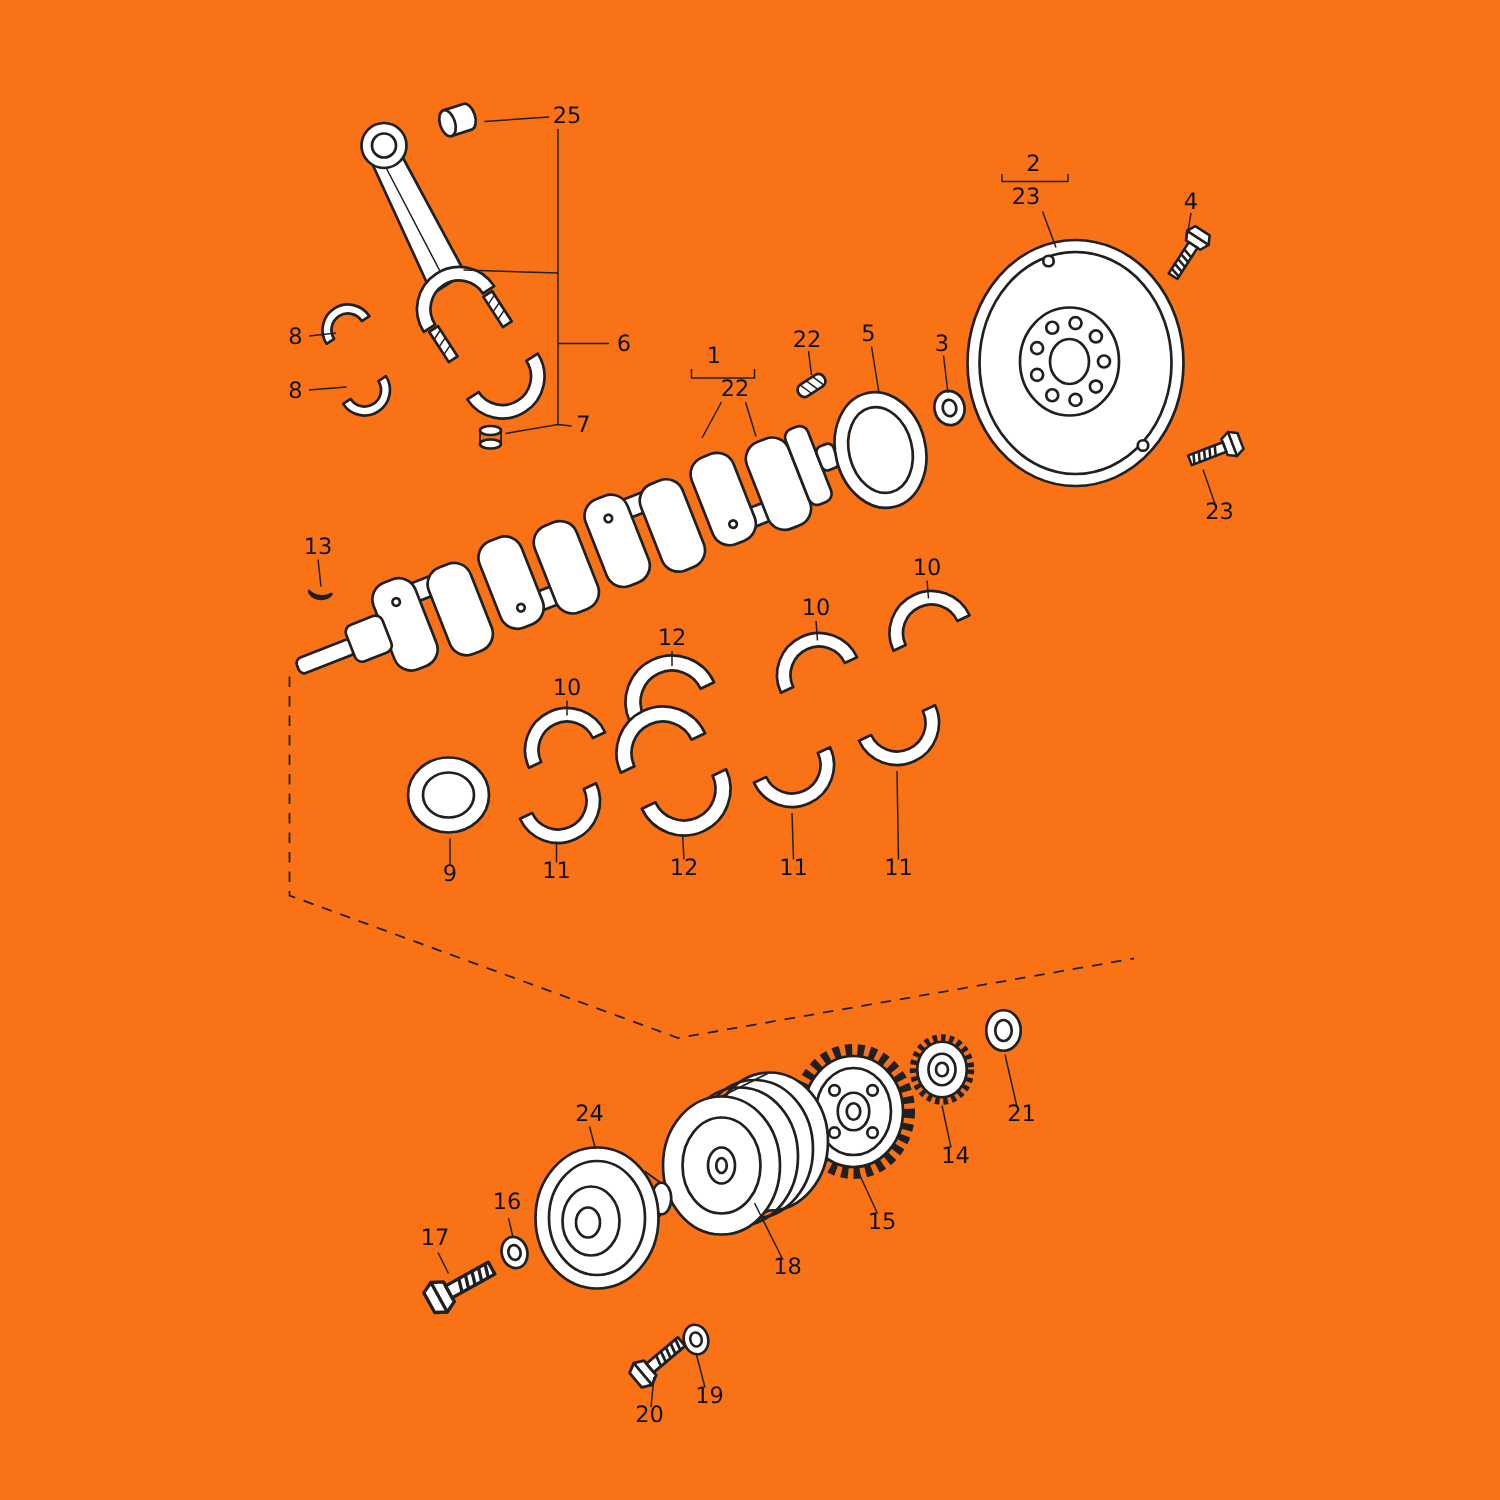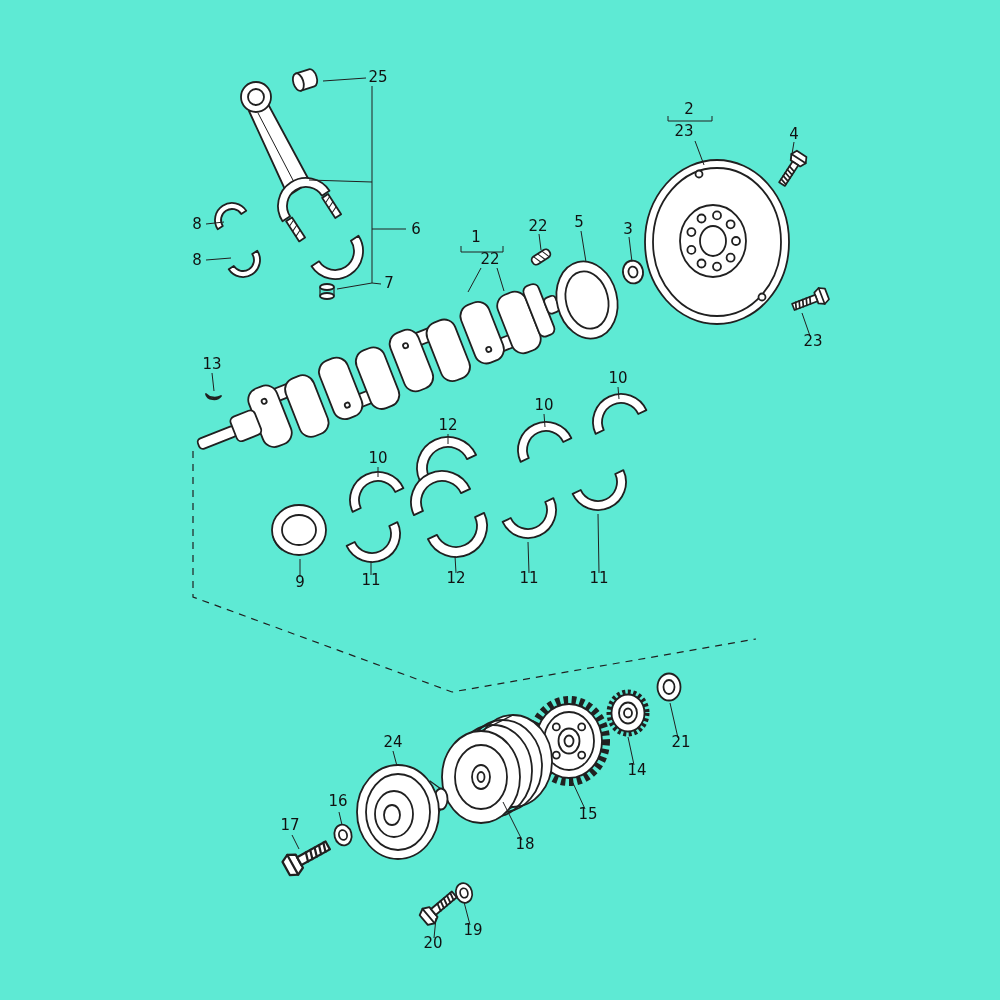--- a/index.html
+++ b/index.html
@@ -1,16 +1,16 @@
 <!DOCTYPE html>
 <html><head>
 <meta charset="utf-8">
 <style>
   html,body{margin:0;padding:0;background:#ffffff;}
-  #stage{width:1000px;height:1000px;background:#5eead4;position:relative;font-family:"DejaVu Sans",sans-serif;}
+  #stage{width:1000px;height:1000px;background:#f97316;position:relative;font-family:"DejaVu Sans",sans-serif;}
   svg{display:block;}
   .part{fill:#ffffff;stroke:#202020;stroke-width:1.8;stroke-linejoin:round;stroke-linecap:round;}
   .outline{fill:none;stroke:#202020;stroke-width:1.8;stroke-linejoin:round;stroke-linecap:round;}
   .line{fill:none;stroke:#202020;stroke-width:1.2;stroke-linecap:round;}
   .hatch{fill:none;stroke:#202020;stroke-width:1;stroke-linecap:round;}
   .leader{fill:none;stroke:#202020;stroke-width:1;}
   .dashedline{fill:none;stroke:#202020;stroke-width:1.2;stroke-dasharray:7 6;}
   .callout{font-family:"DejaVu Sans",sans-serif;font-size:15px;fill:#111111;text-anchor:middle;}
 </style>
 </head>

